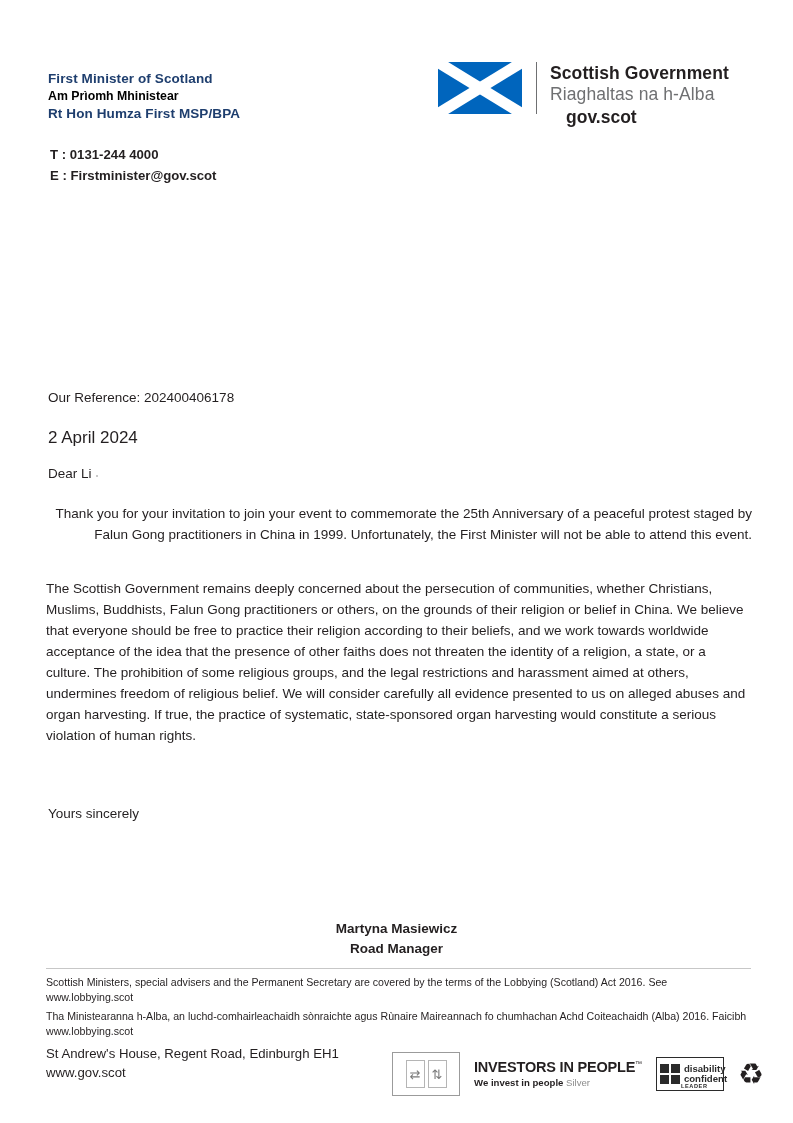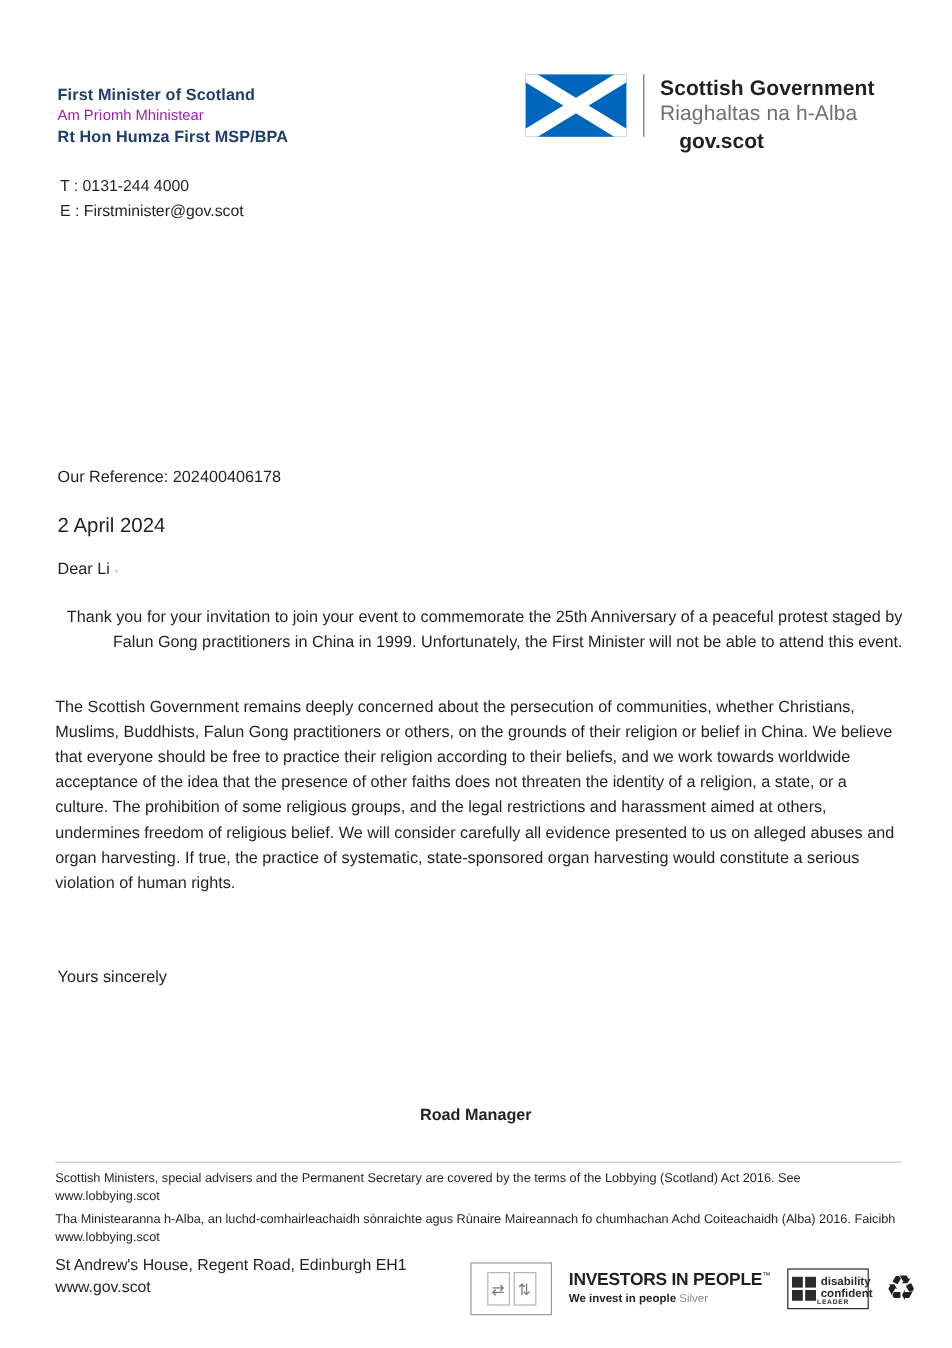--- a/index.html
+++ b/index.html
@@ -35,22 +35,22 @@
     line-height: 1.32;
   }
   .sender-line1 {
     font-size: 13.5px;
     font-weight: bold;
     color: #1e3e6e;
     letter-spacing: 0.1px;
   }
   .sender-line2 {
     font-size: 12.3px;
-    color: #a21caf;
-    font-weight: normal;
+    color: #000000;
+    font-weight: bold;
   }
   .sender-line3 {
     font-size: 13.5px;
     font-weight: bold;
     color: #1e3e6e;
     letter-spacing: 0.1px;
     margin-top: 1px;
   }
 
   .logo-block {
@@ -112,20 +112,21 @@
   }
 
   
   .contact {
     position: absolute;
     left: 50px;
     top: 144px;
     font-size: 13.2px;
     line-height: 1.62;
     color: #231f20;
+    font-weight: bold;
   }
 
   
   .ref {
     position: absolute;
     left: 48px;
     top: 390px;
     font-size: 13.5px;
   }
   .date {
@@ -360,20 +361,21 @@
   <div class="salutation">
     <span>Dear Li</span><span class="redacted"></span>
   </div>
 
   <div class="para p1">Thank you for your invitation to join your event to commemorate the 25th Anniversary of a peaceful protest staged by Falun Gong practitioners in China in 1999. Unfortunately, the First Minister will not be able to attend this event.</div>
   <div class="para p2">The Scottish Government remains deeply concerned about the persecution of communities, whether Christians, Muslims, Buddhists, Falun Gong practitioners or others, on the grounds of their religion or belief in China. We believe that everyone should be free to practice their religion according to their beliefs, and we work towards worldwide acceptance of the idea that the presence of other faiths does not threaten the identity of a religion, a state, or a culture.  The prohibition of some religious groups, and the legal restrictions and harassment aimed at others, undermines freedom of religious belief. We will consider carefully all evidence presented to us on alleged abuses and organ harvesting. If true, the practice of systematic, state-sponsored organ harvesting would constitute a serious violation of human rights.</div>
 
   <div class="signoff">Yours sincerely</div>
 
   <div class="signature-block">
+    <div>Martyna Masiewicz</div>
     <div>Road Manager</div>
   </div>
 
   <div class="footer-rule"></div>
   <div class="lobby-en">Scottish Ministers, special advisers and the Permanent Secretary are covered by the terms of the Lobbying (Scotland) Act 2016. See www.lobbying.scot</div>
   <div class="lobby-gd">Tha Ministearanna h-Alba, an luchd-comhairleachaidh sònraichte agus Rùnaire Maireannach fo chumhachan Achd Coiteachaidh (Alba) 2016. Faicibh www.lobbying.scot</div>
 
   <div class="address">
     <div>St Andrew's House, Regent Road, Edinburgh EH1</div>
     <div>www.gov.scot</div>

